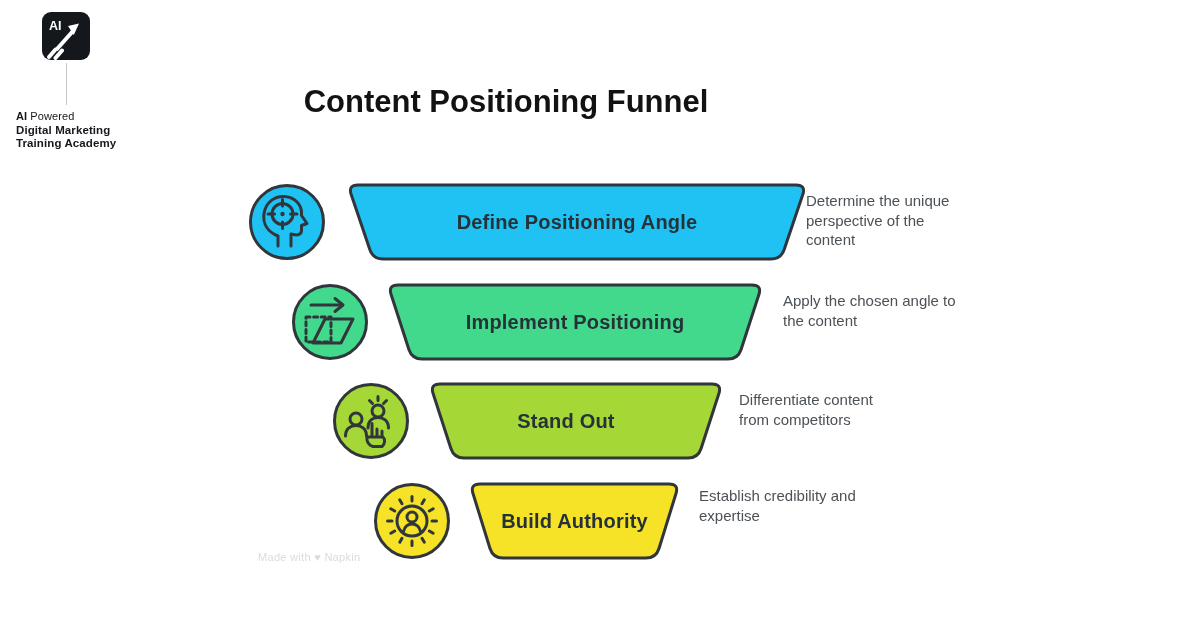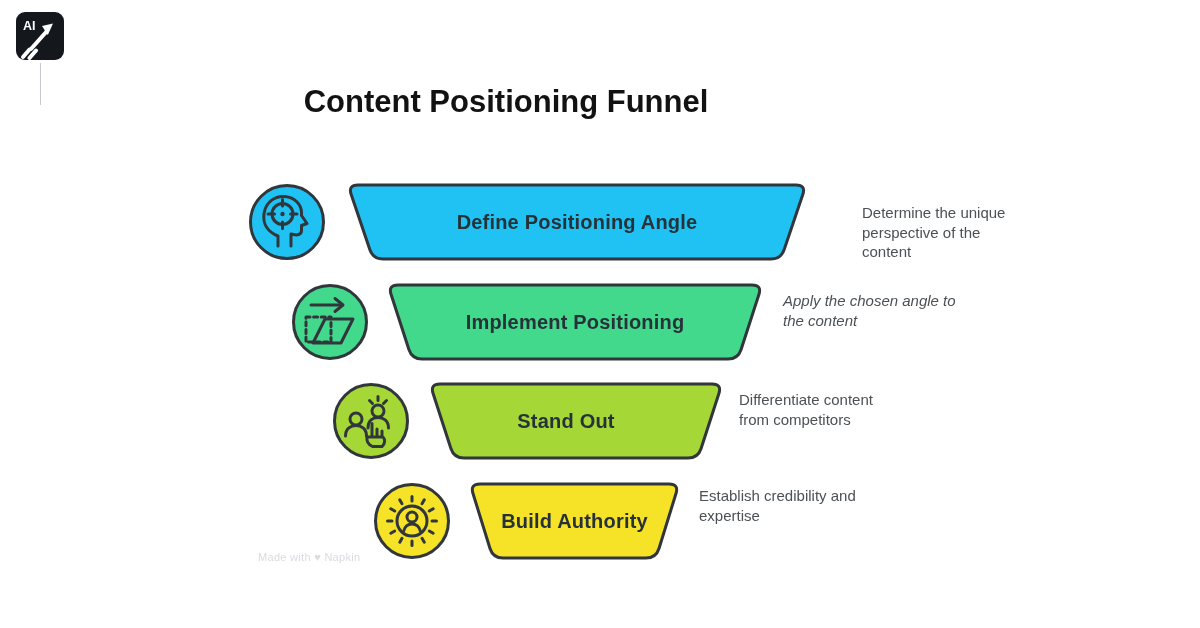--- a/index.html
+++ b/index.html
@@ -49,55 +49,60 @@
     <rect x="0" y="0" width="48" height="48" rx="9" fill="#14181d"></rect>
     <text x="7" y="18" font-size="12.5" font-weight="bold" fill="#ffffff">AI</text>
     <g fill="none" stroke-width="4" stroke-linecap="round" stroke="#ffffff">
       <path d="M15 37 L31 19"></path>
       <path d="M7 45 L13.5 37.5"></path>
       <path d="M13.5 46 L20 38.5"></path>
     </g>
     <polygon points="37,11.5 26,14 31.8,23" fill="#ffffff"></polygon>
   </svg>
   <div class="brand-divider"></div>
+  <div class="brand-text">
+    <div class="brand-line"><span class="strong">AI</span><span> Powered</span></div>
+    <div class="brand-line bold">Digital Marketing</div>
+    <div class="brand-line bold">Training Academy</div>
+  </div>
 </div>
 
 <h1 class="title">Content Positioning Funnel</h1>
 
 <div>
 
   <svg class="badge" style="left:247px;top:182px;" width="80" height="80" viewBox="0 0 80 80">
     <circle cx="40" cy="40" r="36.5" stroke-width="3" fill="#1FC2F3" stroke="#30363b"></circle>
     <g fill="none" stroke="currentColor" stroke-width="3" stroke-linecap="round" stroke-linejoin="round">
       <path d="M31 64 V54 C21 50 15.5 42 17 31.5 C18.7 20 28 13.5 38 14.5 C48 15.5 54 22.5 54.5 30 L54.5 33.5 L60 41.5 L54.5 43.5 L54.5 48.5 C54.5 52.5 50.5 53.5 46.5 52.5 L44 52 V64"></path>
       <circle cx="35.5" cy="32" r="10.5"></circle>
       <circle cx="35.5" cy="32" r="2.2" fill="currentColor" stroke="none"></circle>
       <path d="M35.5 17.5 V24 M35.5 40 V46.5 M21 32 H27.5 M43.5 32 H50"></path>
     </g>
   </svg>
   <svg class="trap" width="466" height="82" viewBox="0 0 466 82" style="left: 344px; top: 181px;">
     <path class="trap-path" stroke-width="3" stroke-linejoin="round" fill="#1FC2F3" stroke="#30363b" d="M7.2 13.5 Q4 4 14.0 4.0 L452.0 4.0 Q462 4 458.8 13.5 L440.2 68.5 Q437 78 427.0 78.0 L39.0 78.0 Q29 78 25.8 68.5 Z"></path>
   </svg>
   <div class="stage-label" style="left: 348px; top: 185px; width: 458px; height: 74px;">Define Positioning Angle</div>
-  <div class="stage-desc" style="left:862px;top:191px;width:158px;margin-top:12px;">Determine the unique perspective of the content</div>
+  <div class="stage-desc" style="left:806px;top:191px;width:158px;">Determine the unique perspective of the content</div>
 
   <svg class="badge" style="left:290px;top:282px;" width="80" height="80" viewBox="0 0 80 80">
     <circle cx="40" cy="40" r="36.5" stroke-width="3" fill="#43D98C" stroke="#30363b"></circle>
     <g fill="none" stroke="currentColor" stroke-width="3" stroke-linecap="round" stroke-linejoin="round">
       <path d="M21 23 H51"></path>
       <path d="M45 16.5 L53 23 L45 29.5"></path>
       <rect x="16" y="35" width="25" height="25" stroke-dasharray="4 3.6"></rect>
       <path d="M23 61 H51 L63 37 H35 Z"></path>
     </g>
   </svg>
   <svg class="trap" width="382" height="82" viewBox="0 0 382 82" style="left: 384px; top: 281px;">
     <path class="trap-path" stroke-width="3" stroke-linejoin="round" fill="#43D98C" stroke="#30363b" d="M7.1 13.5 Q4 4 14.0 4.0 L368.0 4.0 Q378 4 374.9 13.5 L357.1 68.5 Q354 78 344.0 78.0 L38.0 78.0 Q28 78 24.9 68.5 Z"></path>
   </svg>
   <div class="stage-label" style="left: 388px; top: 285px; width: 374px; height: 74px;">Implement Positioning</div>
-  <div class="stage-desc" style="left:783px;top:291px;width:178px;font-style:italic;">Apply the chosen angle to the content</div>
+  <div class="stage-desc" style="left:783px;top:291px;width:178px;">Apply the chosen angle to the content</div>
 
   <svg class="badge" style="left:331px;top:381px;" width="80" height="80" viewBox="0 0 80 80">
     <circle cx="40" cy="40" r="36.5" stroke-width="3" fill="#A5D836" stroke="#30363b"></circle>
     <g fill="none" stroke="currentColor" stroke-width="3" stroke-linecap="round" stroke-linejoin="round">
       <circle cx="25" cy="38" r="6"></circle>
       <path d="M14.5 55 C14.5 47.5 20 44.5 25 44.5 C30 44.5 35.5 47.5 35.5 55"></path>
       <circle cx="47" cy="30" r="6"></circle>
       <path d="M37 47 C37 39.5 42 36.5 47 36.5 C52 36.5 57.5 39.5 57.5 47"></path>
       <path d="M38.5 19.5 L41.5 22.5 M47 15.5 V19.5 M55.5 19.5 L52.5 22.5"></path>
       <path d="M41 42.5 L41 56 M46 48 L46 56 M51 50 L51 56 M36 56 H52 C54.5 58.5 54 63 51 65.5 H41.5 C37 63.5 35.5 59.5 36 56 Z"></path>

